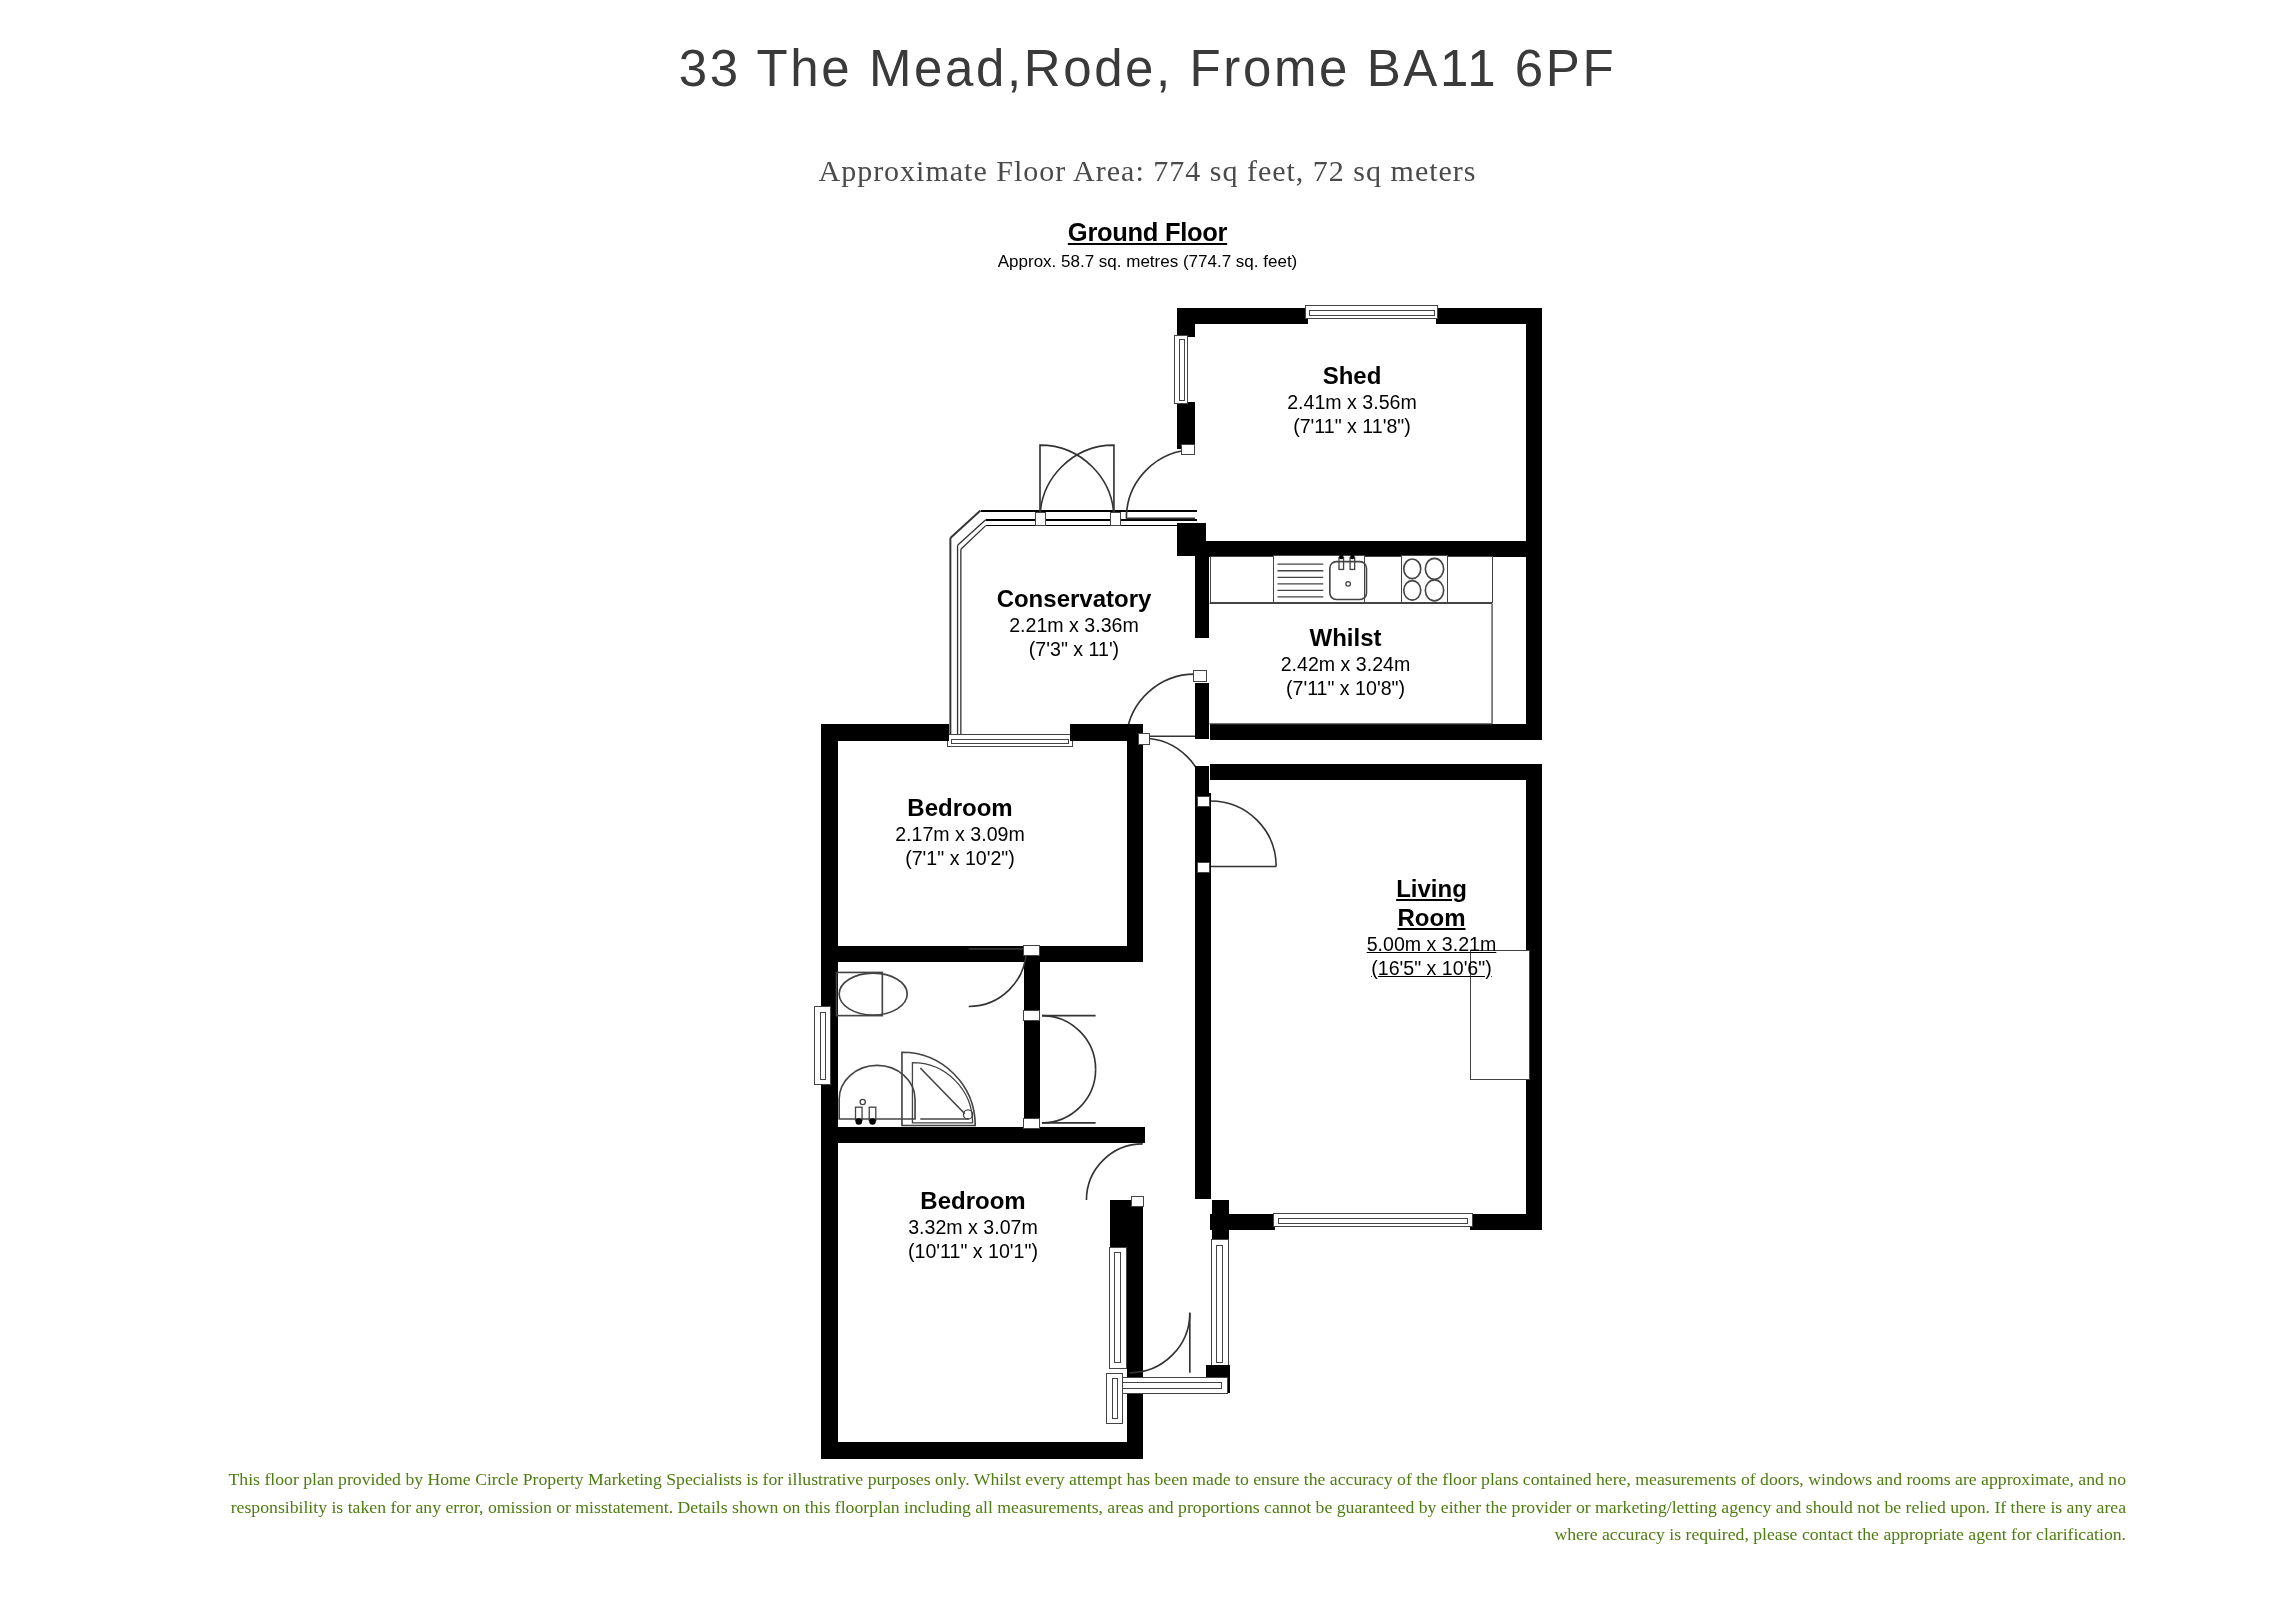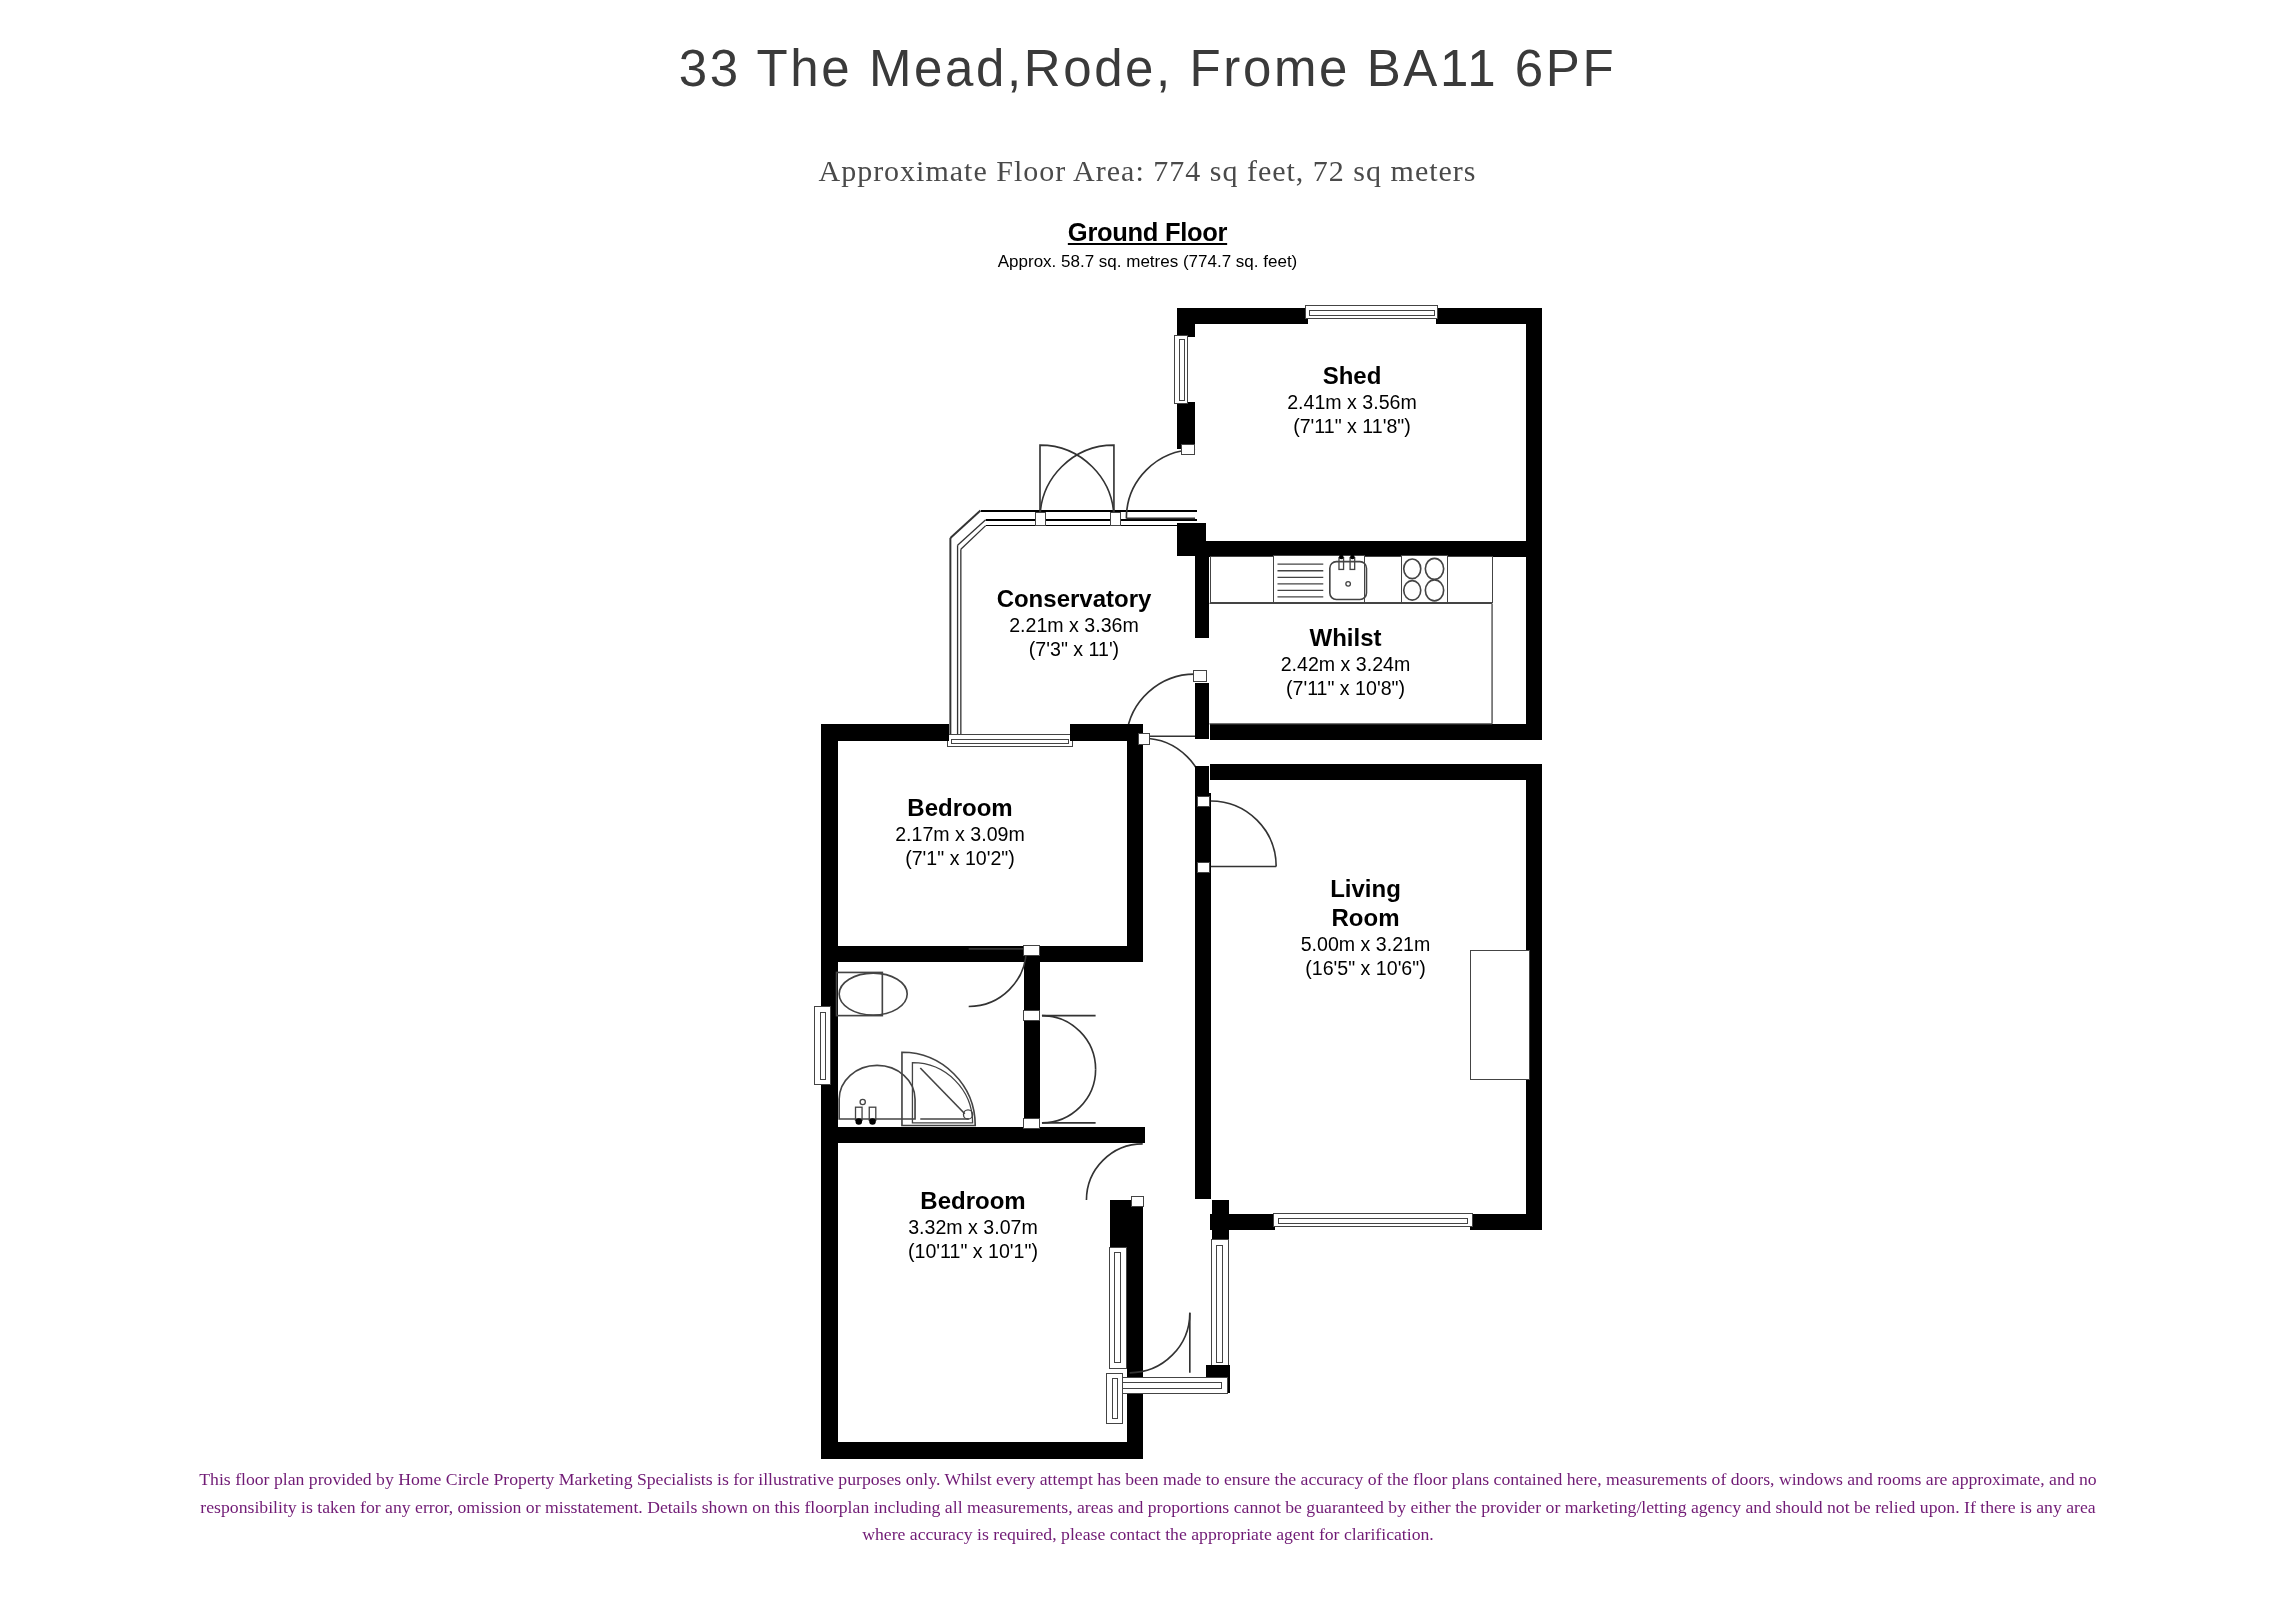--- a/index.html
+++ b/index.html
@@ -40,27 +40,27 @@
   }
   #floor-area{
     top:252px;
     font-size:17px;
     color:#000;
   }
 
   
   #disclaimer{
     position:absolute;
-    left:183px;width:1930px;
+    left:196px;width:1930px;
     top:1466px;
-    text-align:center;
+    text-align:right;
     font-family:"Liberation Serif", serif;
     font-size:17.7px;
     line-height:27.5px;
-    color:#701a75;
+    color:#4d7c0f;
   }
 
   
   #plan{
     position:absolute;
     left:0;top:0;width:2295px;height:1623px;margin-left:24px;
   }
 
   
   .w{position:absolute;background:#000;}      
@@ -290,21 +290,21 @@
       <div class="dm">2.42m x 3.24m</div>
       <div class="dm">(7'11" x 10'8")</div>
     </div>
 
     <div class="lbl" style="left:851px;top:793px;width:170px;">
       <div class="nm">Bedroom</div>
       <div class="dm">2.17m x 3.09m</div>
       <div class="dm">(7'1" x 10'2")</div>
     </div>
 
-    <div class="lbl" style="left:1263px;top:874px;width:157px;">
+    <div class="lbl" style="left:1329px;top:874px;width:157px;text-decoration:underline;">
       <div class="nm">Living</div>
       <div class="nm">Room</div>
       <div class="dm">5.00m x 3.21m</div>
       <div class="dm">(16'5" x 10'6")</div>
     </div>
 
     <div class="lbl" style="left:864px;top:1186px;width:170px;">
       <div class="nm">Bedroom</div>
       <div class="dm">3.32m x 3.07m</div>
       <div class="dm">(10'11" x 10'1")</div>

